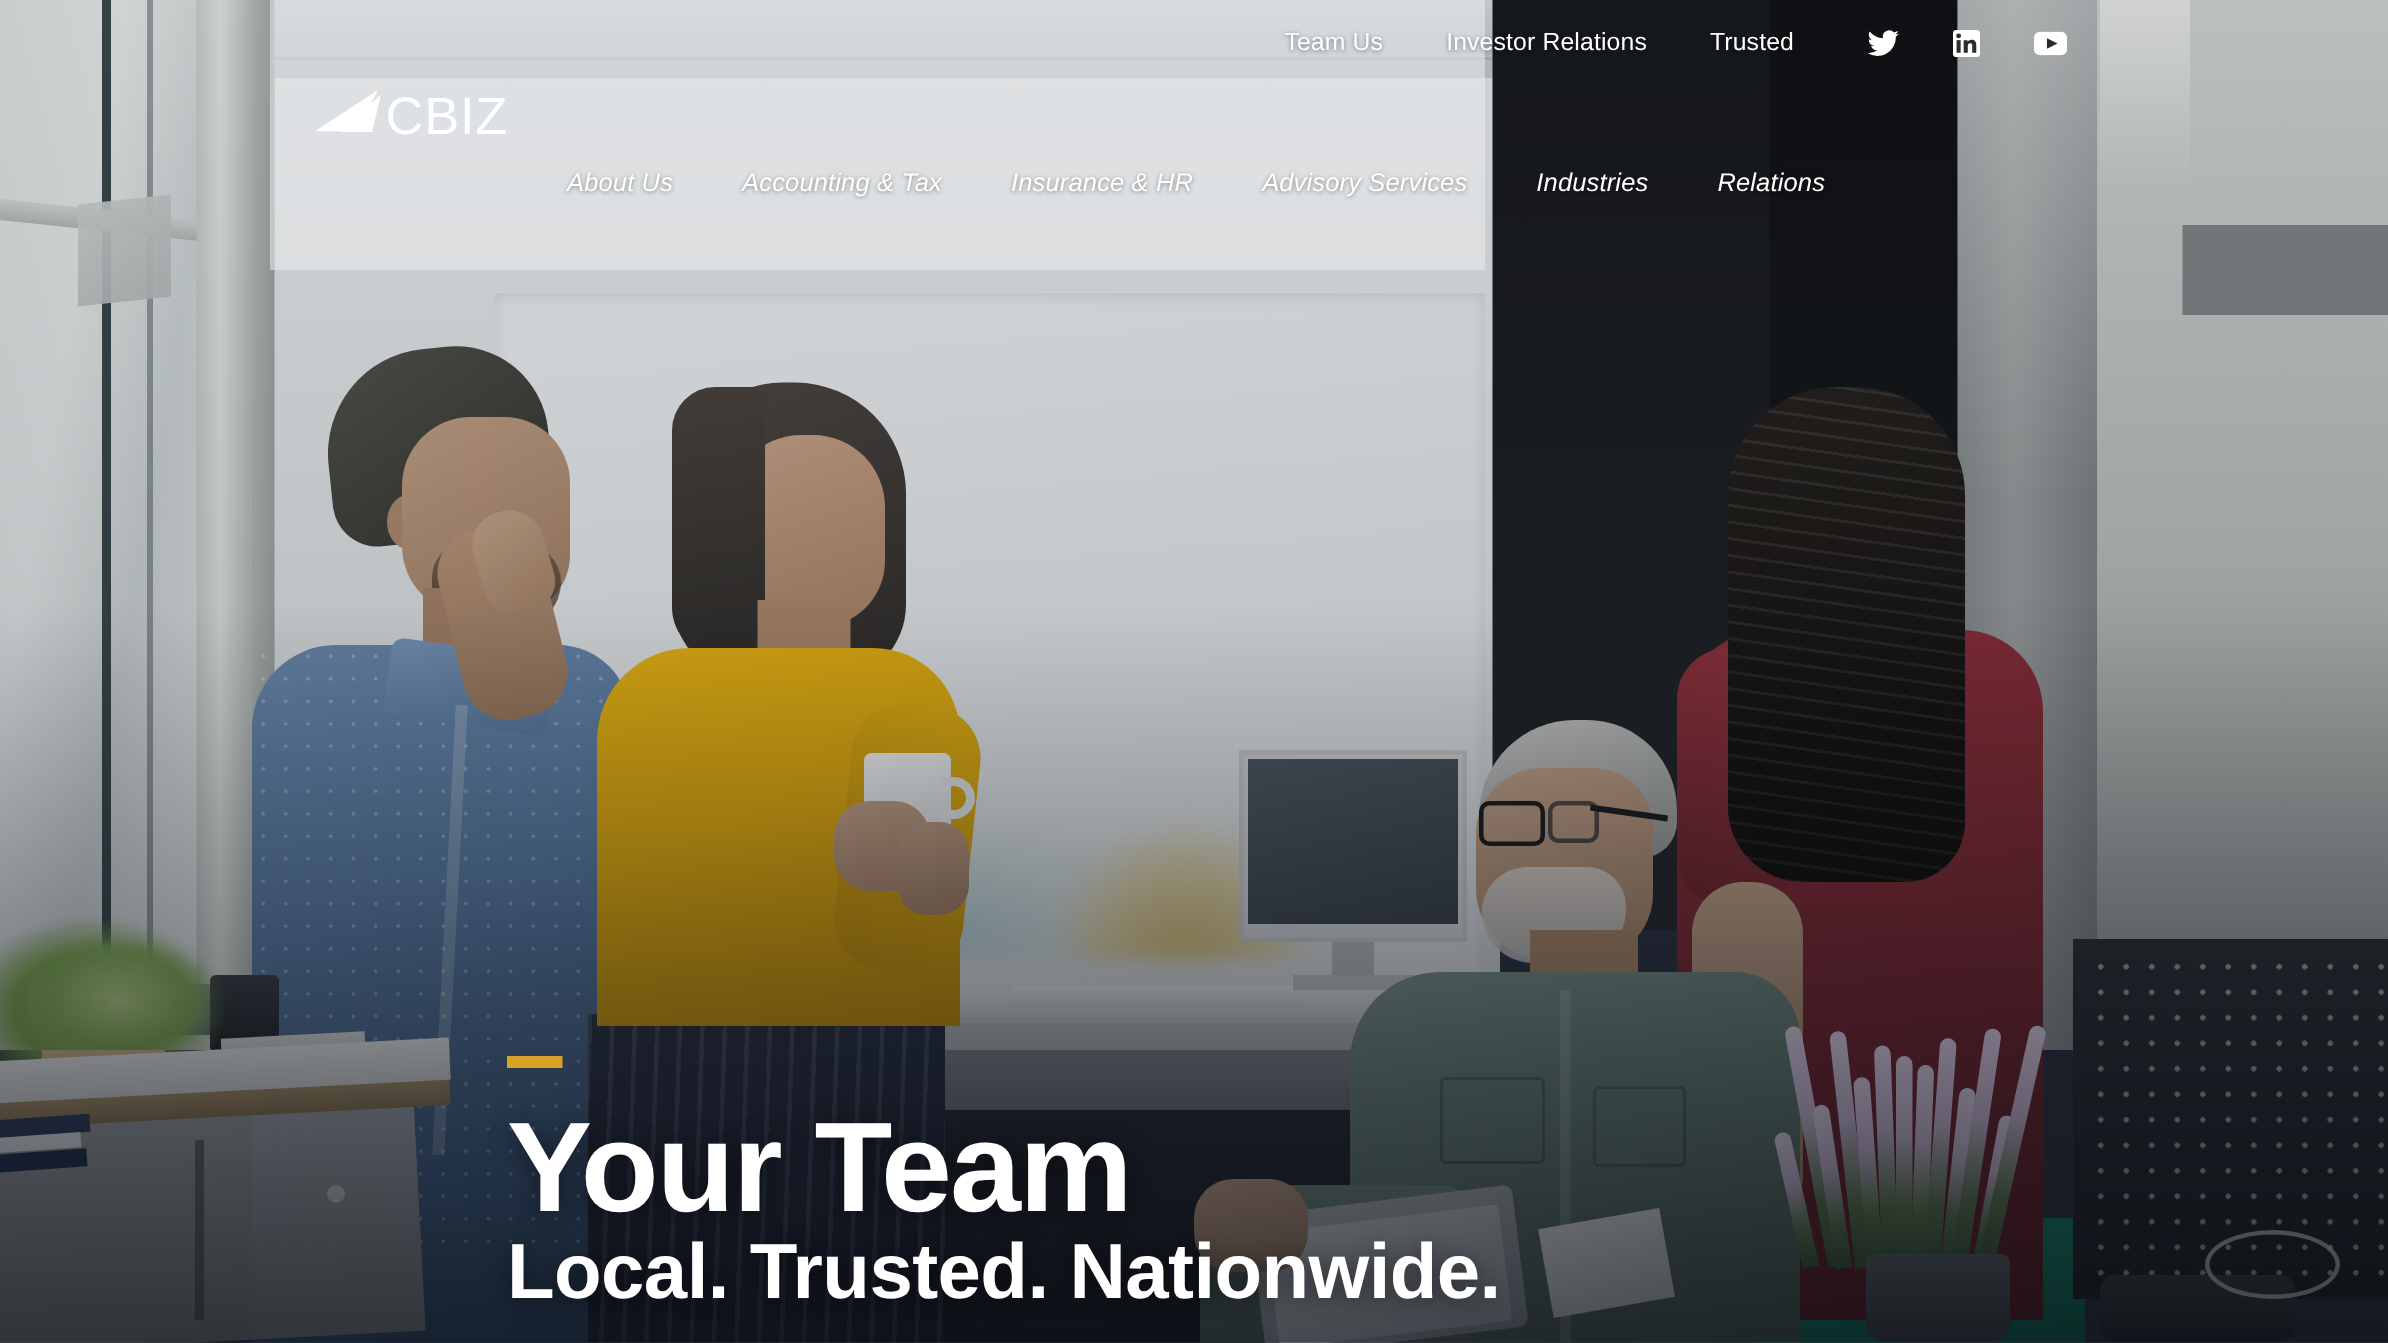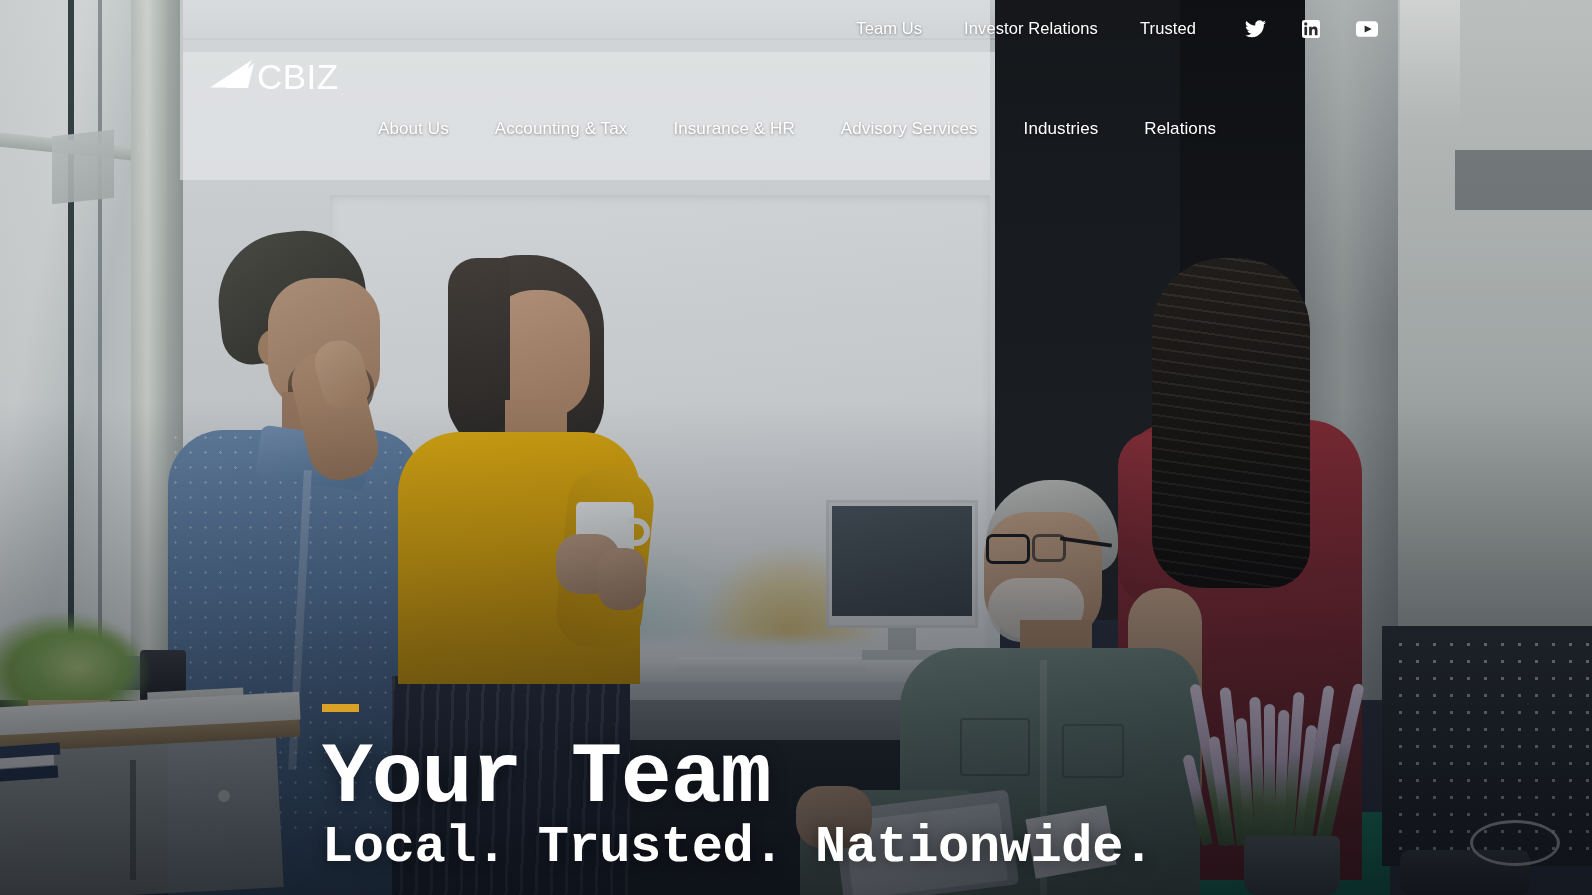--- a/index.html
+++ b/index.html
@@ -290,30 +290,30 @@
     flex:1; border:none; background:transparent; outline:none;
     font-family:"Liberation Sans", sans-serif;
     font-size:16.5px; font-style:italic; color:#4e5557;
     padding-left:17px; letter-spacing:.05px;
   }
   .search-input::placeholder { color:#53595b; font-style:italic; opacity:1; }
 
   
   .main-nav {
     position:absolute; left:355px; top:105px; height:34px;
-    display:flex; align-items:flex-end;
+    display:flex; align-items:center;font-style:italic;
   }
   .nav-link {
     color:#ffffff; font-size:17px; text-decoration:none;
     padding:0 23px; white-space:nowrap; letter-spacing:.1px;
     text-shadow:0 1px 3px rgba(0,0,0,.4);
   }
 
   
-  .hero { position:absolute; left:322px; bottom:18px;font-family:Liberation Mono, monospace; }
+  .hero { position:absolute; left:338px; bottom:18px; }
   .hero-accent { width:37px; height:8px; background:#d9a227; margin-bottom:27px; }
   .hero-title {
     color:#ffffff; font-size:85px; line-height:.94; font-weight:700;
     letter-spacing:-1.2px; text-shadow:0 2px 18px rgba(0,0,0,.45);
   }
   .hero-sub {
     color:#ffffff; font-size:52px; line-height:1.12; font-weight:700;
     letter-spacing:-.4px; margin-top:0; text-shadow:0 2px 14px rgba(0,0,0,.45);
   }
 </style>

